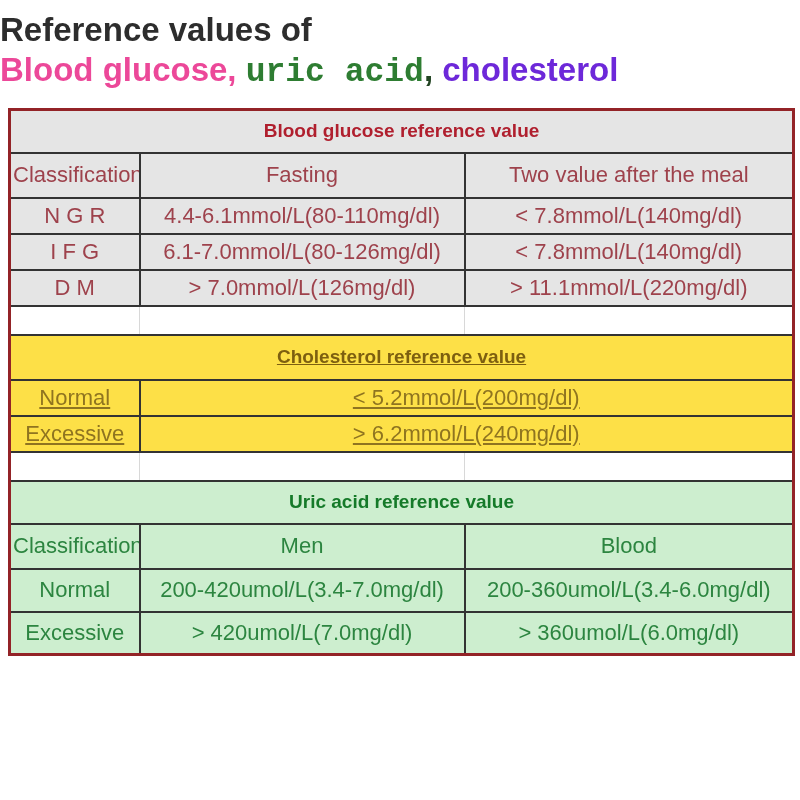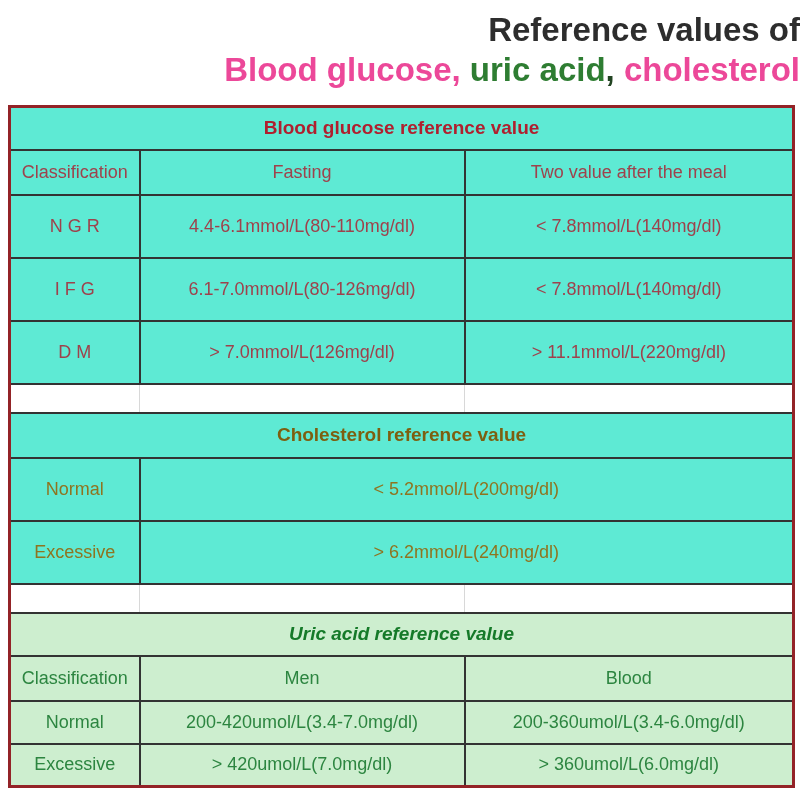--- a/index.html
+++ b/index.html
@@ -1,53 +1,53 @@
 <!DOCTYPE html>
 <html><head>
 <meta charset="utf-8">
 <style>
   html,body { margin:0; padding:0; background:#ffffff; }
   body { width:800px; height:800px; font-family:"Liberation Sans", sans-serif; overflow:hidden; }
 
-  .heading { text-align:right; padding-top:10px; line-height:1.2; }
+  .heading { text-align:left; padding-top:10px; line-height:1.2; }
   .heading .l1 { font-size:33px; font-weight:bold; color:#2d2d2d; }
   .heading .l2 { font-size:33px; font-weight:bold; }
   .part-red   { color:#ec4899; }
-  .part-green { color:#2e7d32; }
+  .part-green { color:#2e7d32;font-family:Liberation Mono, monospace; }
   .part-dark  { color:#224422; }
-  .part-gold  { color:#ec4899; }
+  .part-gold  { color:#6d28d9; }
 
   table.ref {
     border-collapse:collapse;
     table-layout:fixed;
     width:784px;
     margin:16px 8px 0 8px;
     border:3px solid #932327;
   }
   td {
     border:2px solid #333333;
     text-align:center;
     vertical-align:middle;
-    font-size:18px;
+    font-size:22px;
     padding:0 2px;
     overflow:hidden;
     white-space:nowrap;
   }
   td.section-title { font-size:19px; font-weight:bold; }
 
-  tr.pink   td { background:#5eead4; color:#9e424c; }
+  tr.pink   td { background:#e5e5e5; color:#9e424c; }
   tr.pink   td.section-title { color:#b01f2e; }
-  tr.yellow td { background:#5eead4; color:#8f7420; }
+  tr.yellow td { background:#fde047; color:#8f7420;text-decoration:underline; }
   tr.yellow td.section-title { color:#7d5f10; }
   tr.green  td { background:#cdeecf; color:#2c8540; }
-  tr.green  td.section-title { color:#157a29;font-style:italic; }
+  tr.green  td.section-title { color:#157a29; }
 
   tr.r-title { height:43px; }
   tr.r-head  { height:45px; }
-  tr.r-data  { height:63px; }
+  tr.r-data  { height:36px; }
   tr.r-data-sm { height:43px; }
 
   tr.gap td {
     background:#ffffff;
     border-top:none; border-bottom:none; border-left:none; border-right:none;
     height:27px;
   }
   tr.gap td.gapline { border-right:1px solid #d8d8d8; }
 </style>
 </head>

